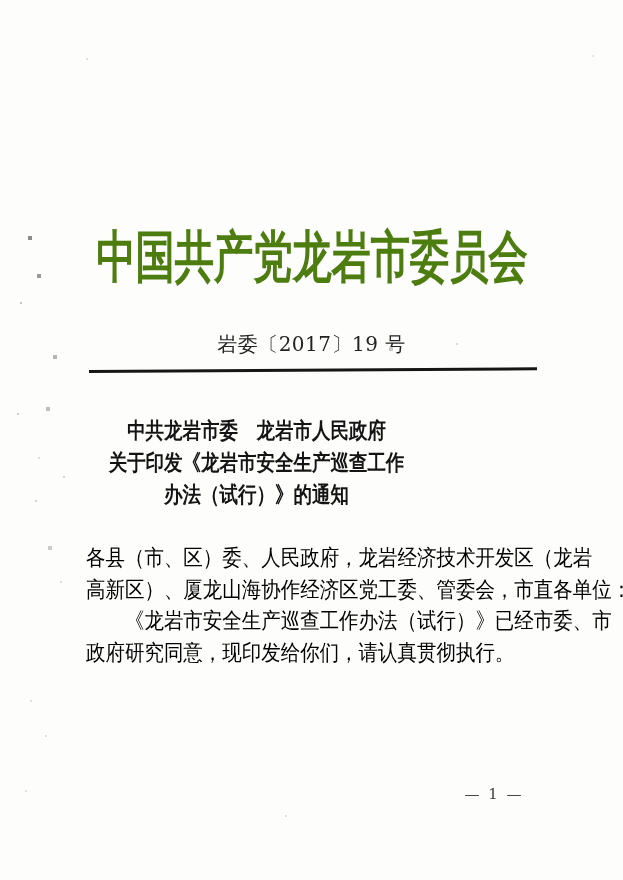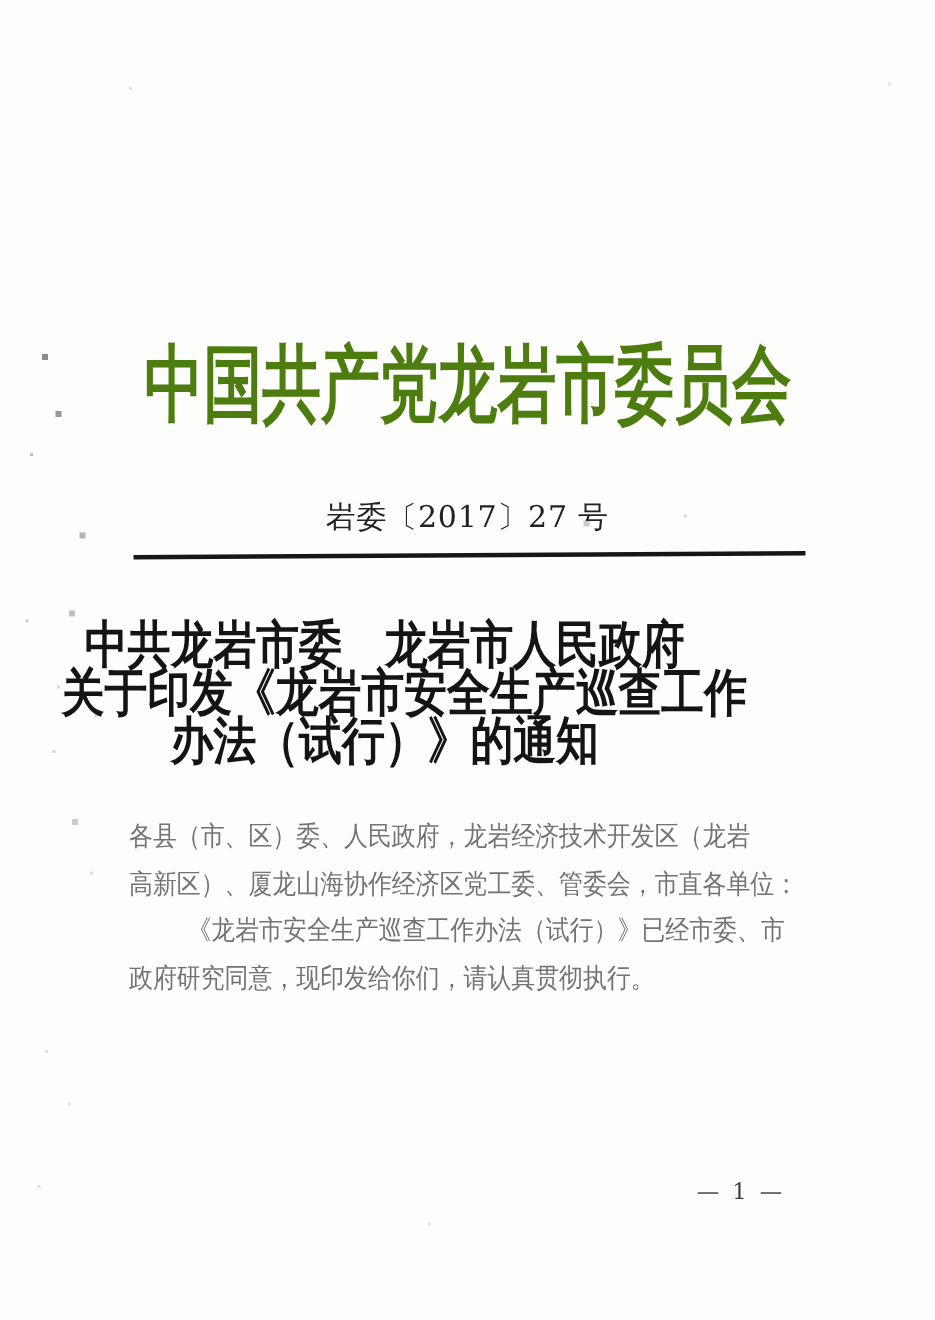--- a/index.html
+++ b/index.html
@@ -62,38 +62,38 @@
     transform-origin: 0 50%;
   }
   
   .title {
     position: absolute;
     top: 414px;
     left: 0;
     width: 513px;
     text-align: center;
     font-weight: bold;
-    font-size: 34px;
+    font-size: 22px;
     line-height: 32px;
     color: #141414;
   }
   .title .t-line {
     white-space: nowrap;
     transform: scaleX(0.84);
     transform-origin: 50% 50%;
   }
   
   .body-text {
     position: absolute;
     top: 542px;
     left: 86px;
     width: 470px;
-    font-size: 18px;
+    font-size: 22px;
     line-height: 31.5px;
-    color: #737373;
+    color: #000000;
   }
   .body-line {
     white-space: nowrap;
     transform: scaleX(0.885);
     transform-origin: 0 50%;
   }
   .body-line.indent {
     text-indent: 44px;
   }
   
@@ -158,21 +158,21 @@
 </style>
 </head>
 <body>
 
 <div class="page">
 
   <div class="org-name">
     <span class="squeeze">中国共产党龙岩市委员会</span>
   </div>
 
-  <div class="doc-number">岩委〔2017〕27 号</div>
+  <div class="doc-number">岩委〔2017〕19 号</div>
 
   <div class="rule"></div>
 
   <div class="title">
     <div class="t-line">中共龙岩市委　龙岩市人民政府</div>
     <div class="t-line">关于印发《龙岩市安全生产巡查工作</div>
     <div class="t-line">办法（试行）》的通知</div>
   </div>
 
   <div class="body-text">

